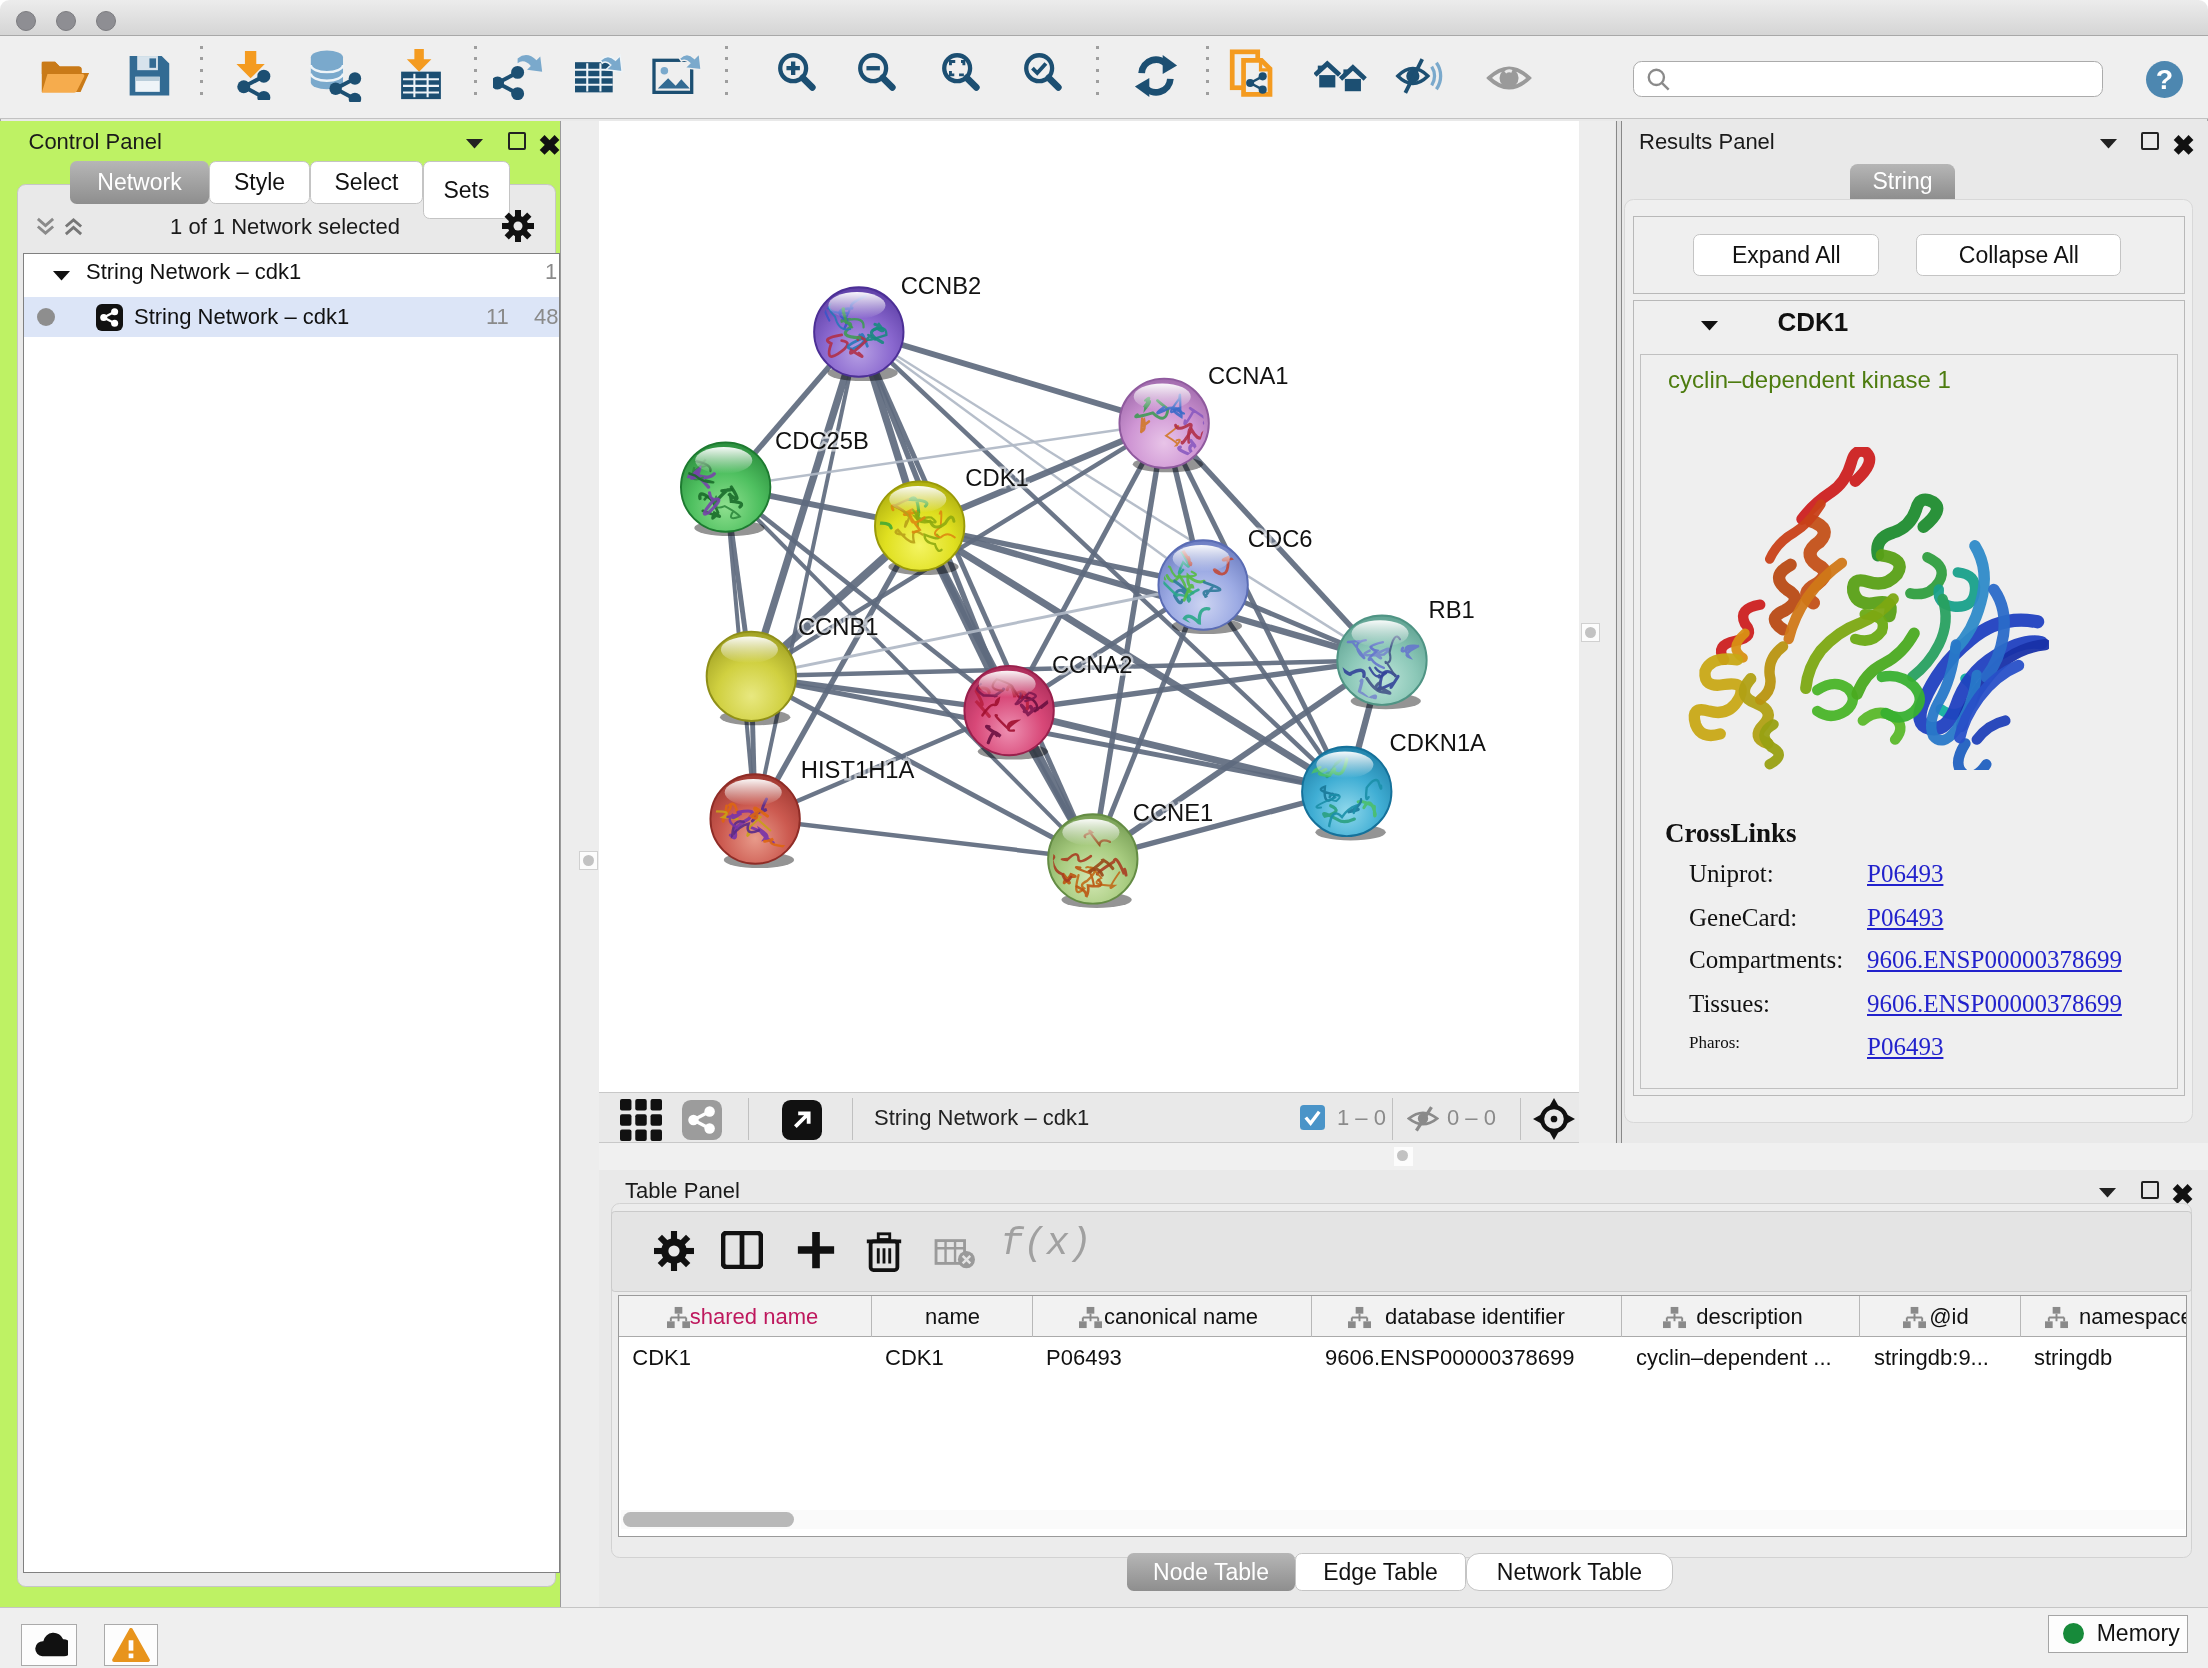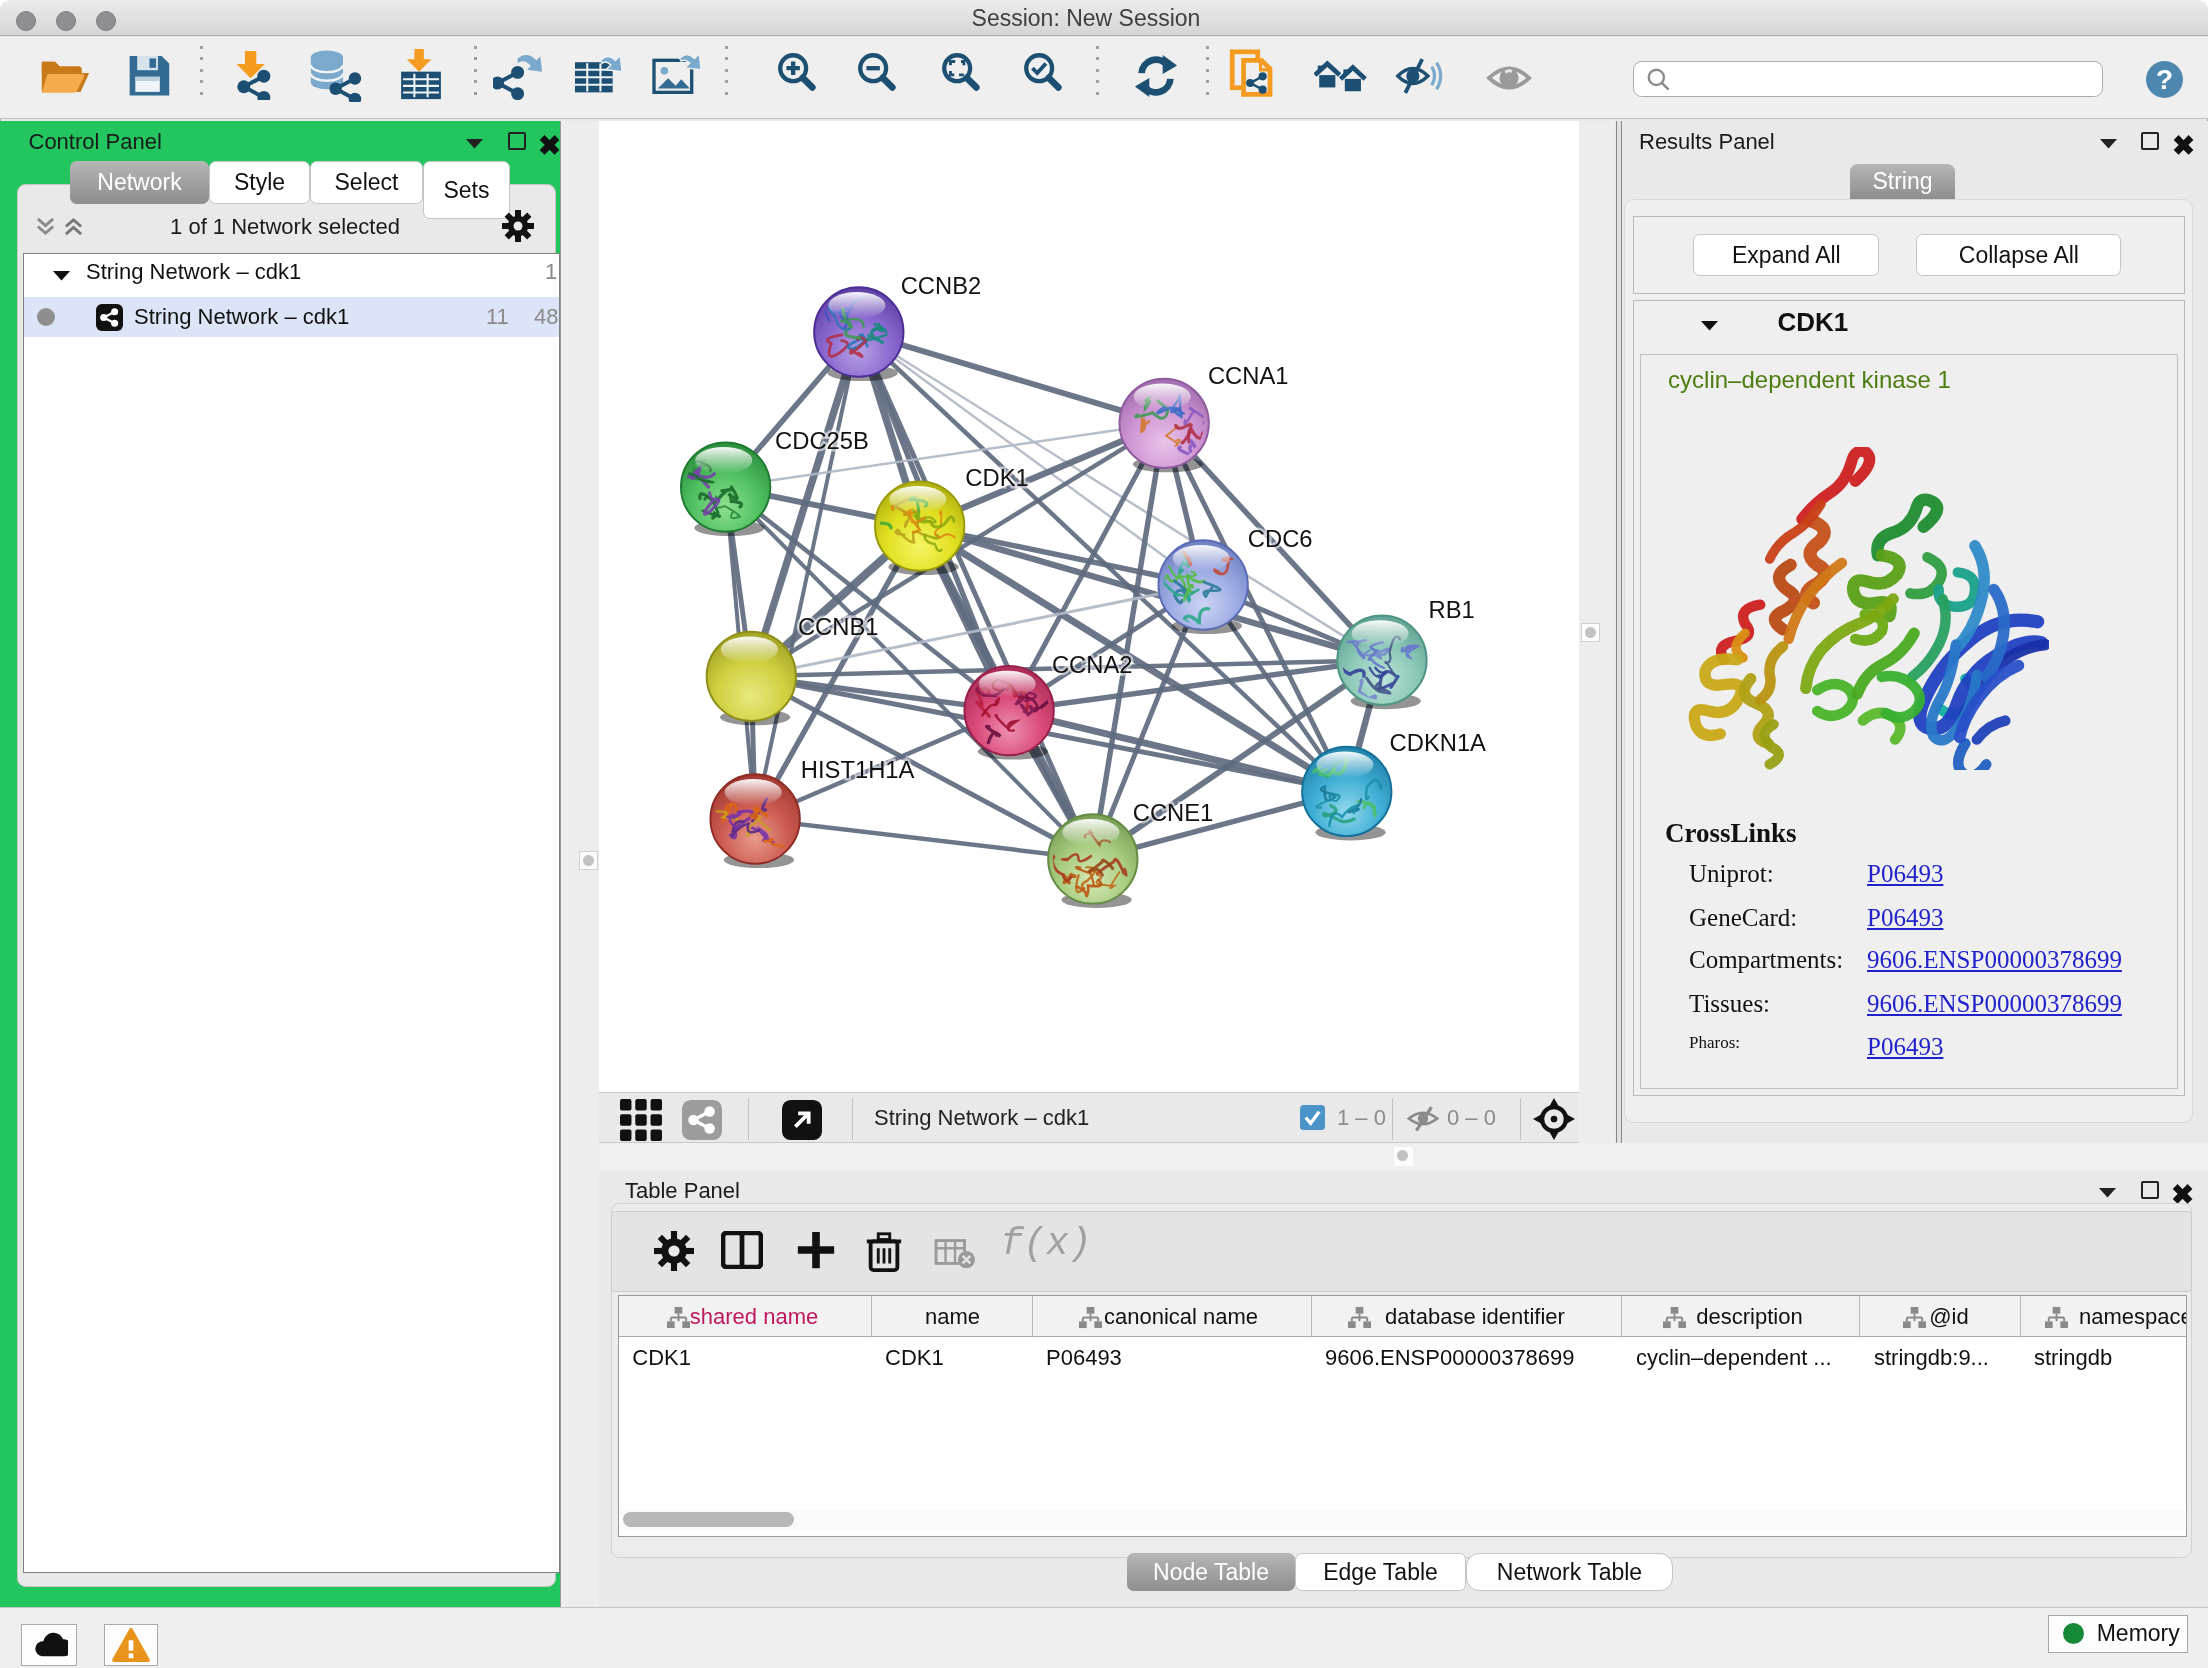--- a/index.html
+++ b/index.html
@@ -6,21 +6,20 @@
 .abs { position:absolute; }
 .panel-title { font-size:22px; color:#1a1a1a; }
 .graybtn { background:linear-gradient(#b6b6b6,#8e8e8e); color:#fff; }
 .whitebtn { background:#fff; border:1px solid #c4c4c4; color:#111; }
 </style></head><body>
 <div class="abs" style="left:0;top:34px;width:2208px;height:1634px;background:#e9e9e9;border-left:1.9px solid #a5a5a5;border-right:1.9px solid #a5a5a5;border-bottom:1.9px solid #a5a5a5"></div>
 <div class="abs" style="left:0;top:0;width:2208px;height:36px;background:linear-gradient(#ececec,#d5d5d5);border-bottom:1px solid #a8a8a8;border-radius:9.5px 9.5px 0 0">
     <div class="abs" style="left:16px;top:11.4px;width:20px;height:20px;border-radius:50%;background:#8e8e93;border:1px solid #7c7c80"></div>
     <div class="abs" style="left:56px;top:11.4px;width:20px;height:20px;border-radius:50%;background:#8e8e93;border:1px solid #7c7c80"></div>
     <div class="abs" style="left:96px;top:11.4px;width:20px;height:20px;border-radius:50%;background:#8e8e93;border:1px solid #7c7c80"></div>
-    <div class="abs" style="left:0;right:36px;top:4.8px;text-align:center;font-size:23px;color:#3f3f3f">Session: New Session</div>
   </div>
 <div class="abs" style="left:0;top:36px;width:2208px;height:83px;background:#efefef;border-bottom:1.9px solid #c2c2c2"></div>
 <div style="position:absolute;left:38px;top:50px"><svg width="53" height="46" viewBox="0 0 56 48" style="">
       <path d="M4 12 h14 l5 5 h20 a3 3 0 0 1 3 3 v5 h-42 z" fill="#c97a18"></path>
       <path d="M4 44 V14 a2 2 0 0 1 2-2 h12 l5 5 h20 a3 3 0 0 1 3 3 v4 h8 l-9 20 z" fill="#c97a18"></path>
       <path d="M10 25 h37 a2 2 0 0 1 1.8 2.8 L41 43 a3 3 0 0 1-2.7 1.8 H4 z" fill="#f6ac4d"></path>
     </svg></div>
 <div style="position:absolute;left:124px;top:50px"><svg width="49" height="46" viewBox="0 0 52 48" style="">
       <path d="M6 6 h34 l8 8 v34 h-42 z" fill="#336b93"></path>
       <rect x="14" y="6" width="22" height="15" fill="#d7e3ec"></rect>
@@ -139,21 +138,21 @@
       <circle cx="24" cy="22" r="10" fill="#9a9a9a"></circle>
       <path d="M20 16 a7 7 0 0 1 7 -1" stroke="#e8e8e8" stroke-width="3" fill="none"></path>
     </svg></div>
 <div style="position:absolute;left:1633px;top:61px;width:470px;height:36px;background:#fff;border:1.9px solid #ababab;border-radius:8.6px;box-sizing:border-box">
     <svg width="28.5" height="28.5" viewBox="0 0 30 30" style="position:absolute;left:9.5px;top:2.9px">
       <circle cx="13" cy="13" r="8" fill="none" stroke="#8a8a8a" stroke-width="2.5"></circle>
       <line x1="19" y1="19" x2="26" y2="26" stroke="#8a8a8a" stroke-width="2.5"></line>
     </svg>
   </div>
 <div style="position:absolute;left:2146px;top:61px;width:37px;height:37px;border-radius:50%;background:#4d87b0;color:#fff;font-weight:bold;font-size:28.5px;text-align:center;line-height:37px;font-family:'Liberation Sans',sans-serif">?</div>
-<div class="abs" style="left:0;top:121px;width:561px;height:1487px;background:#22c55e;border-right:1.9px solid #9a9a9a">
+<div class="abs" style="left:0;top:121px;width:561px;height:1487px;background:#bef264;border-right:1.9px solid #9a9a9a">
     <div class="abs panel-title" style="left:28.5px;top:7.6px">Control Panel</div>
     <div style="position:absolute;left:464px;top:15px"><svg width="21" height="13.3" viewBox="0 0 22 14">
         <path d="M2 2 h18 l-9 10 z" fill="#222"></path>
       </svg></div>
     <div style="position:absolute;left:508px;top:11.4px;width:18px;height:18px;border:2.9px solid #222;border-radius:1.9px"></div>
     <div style="position:absolute;left:538px;top:7.6px;font-size:27.6px;font-weight:bold;color:#111">✖</div>
     <div class="abs" style="left:17px;top:63px;width:539px;height:1403px;border:1px solid #c6c6c6;border-radius:8.6px;background:#e9e9e9"></div>
     <div class="abs" style="left:70px;top:40px;height:43px;display:flex">
       <div class="graybtn" style="width:139px;height:43px;border-radius:6.7px;display:flex;align-items:center;justify-content:center;font-size:23px">Network</div>
       <div class="whitebtn" style="width:101px;height:43px;border-radius:6.7px;display:flex;align-items:center;justify-content:center;font-size:23px">Style</div>

